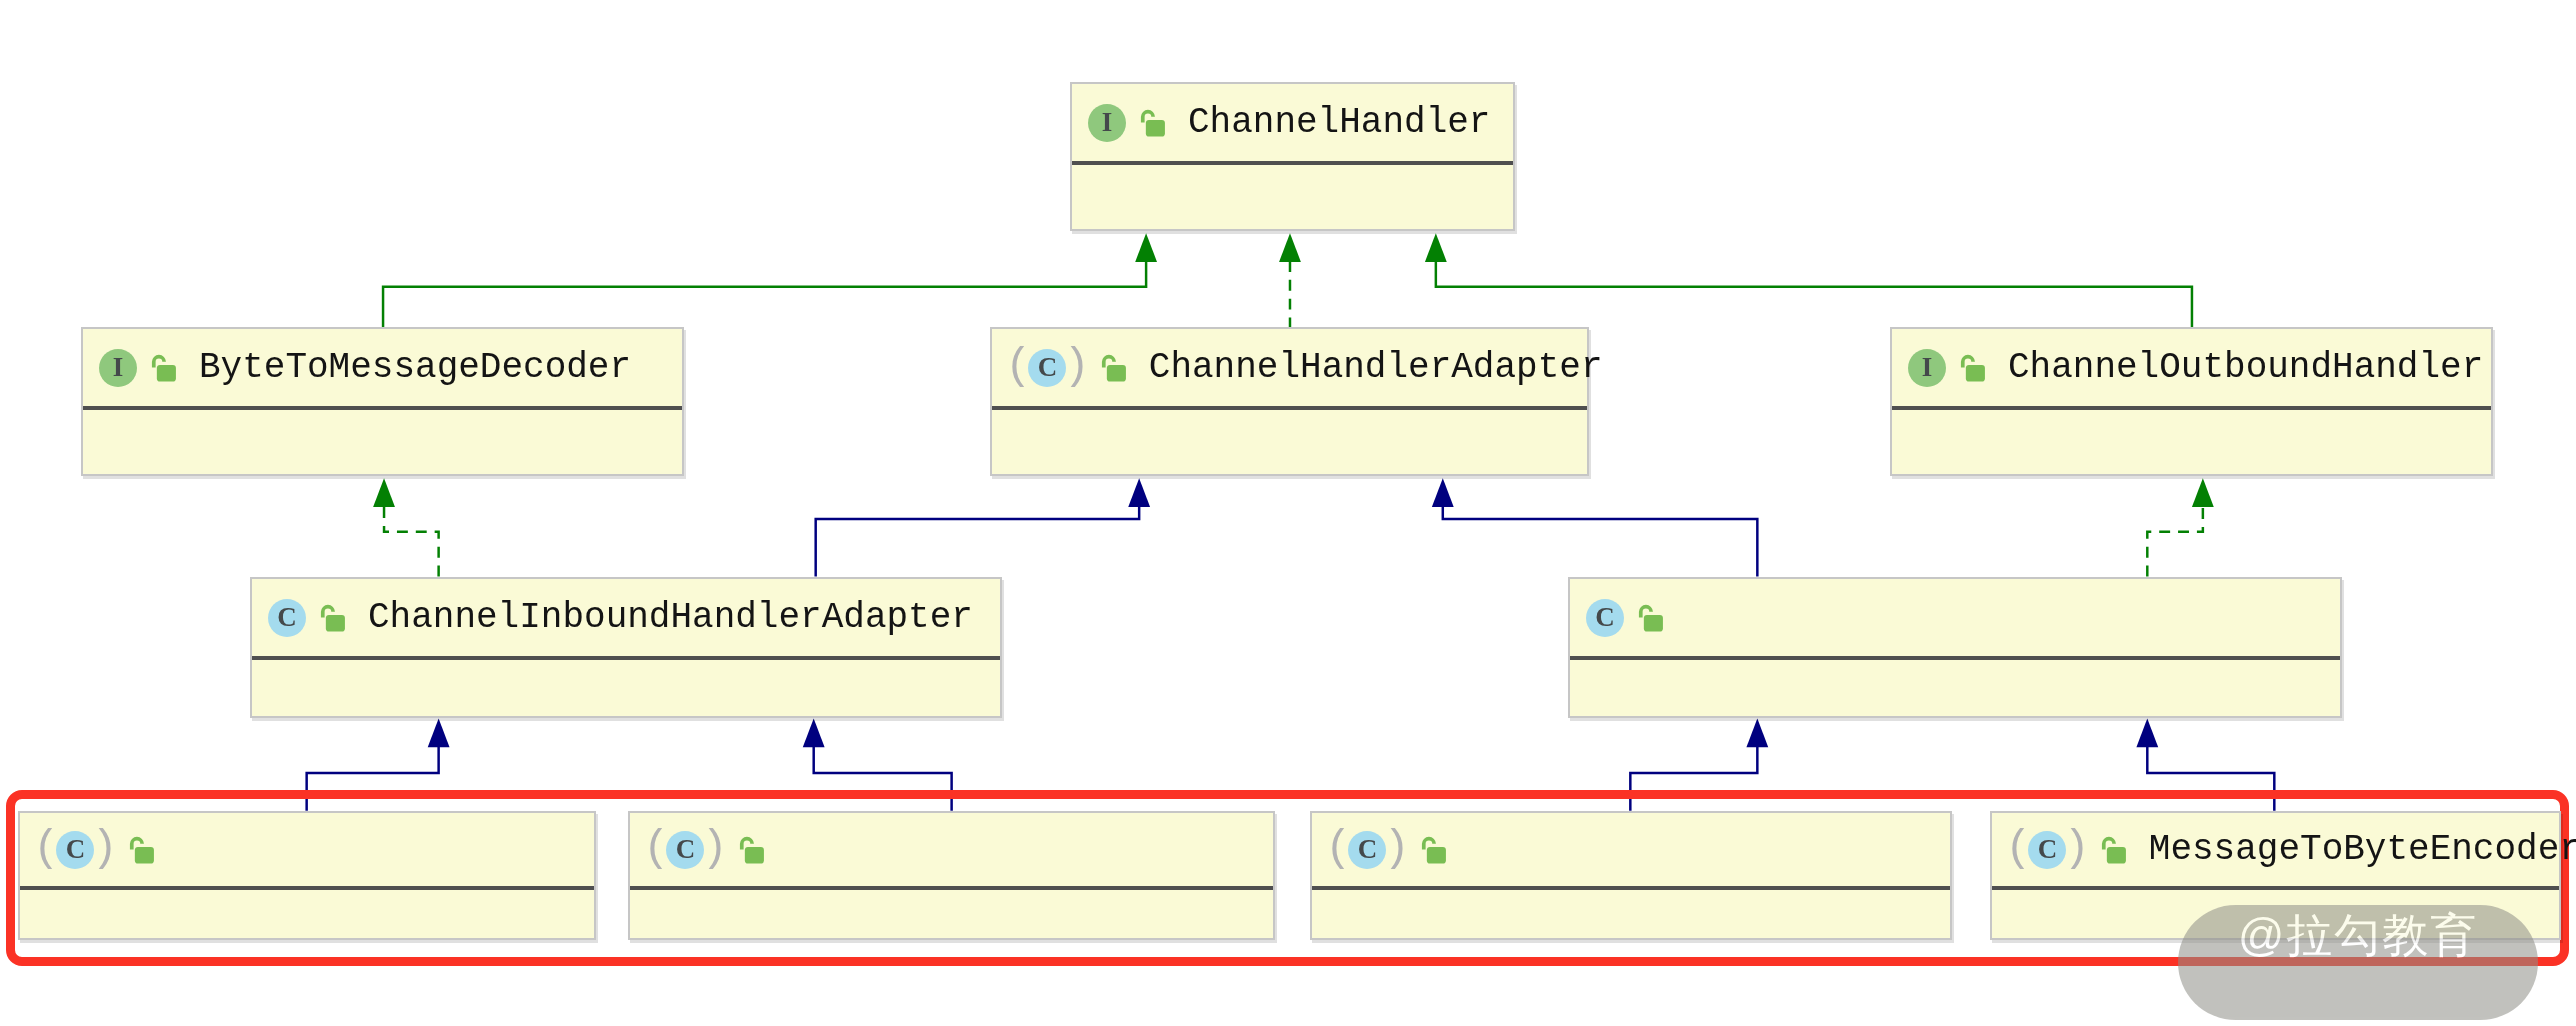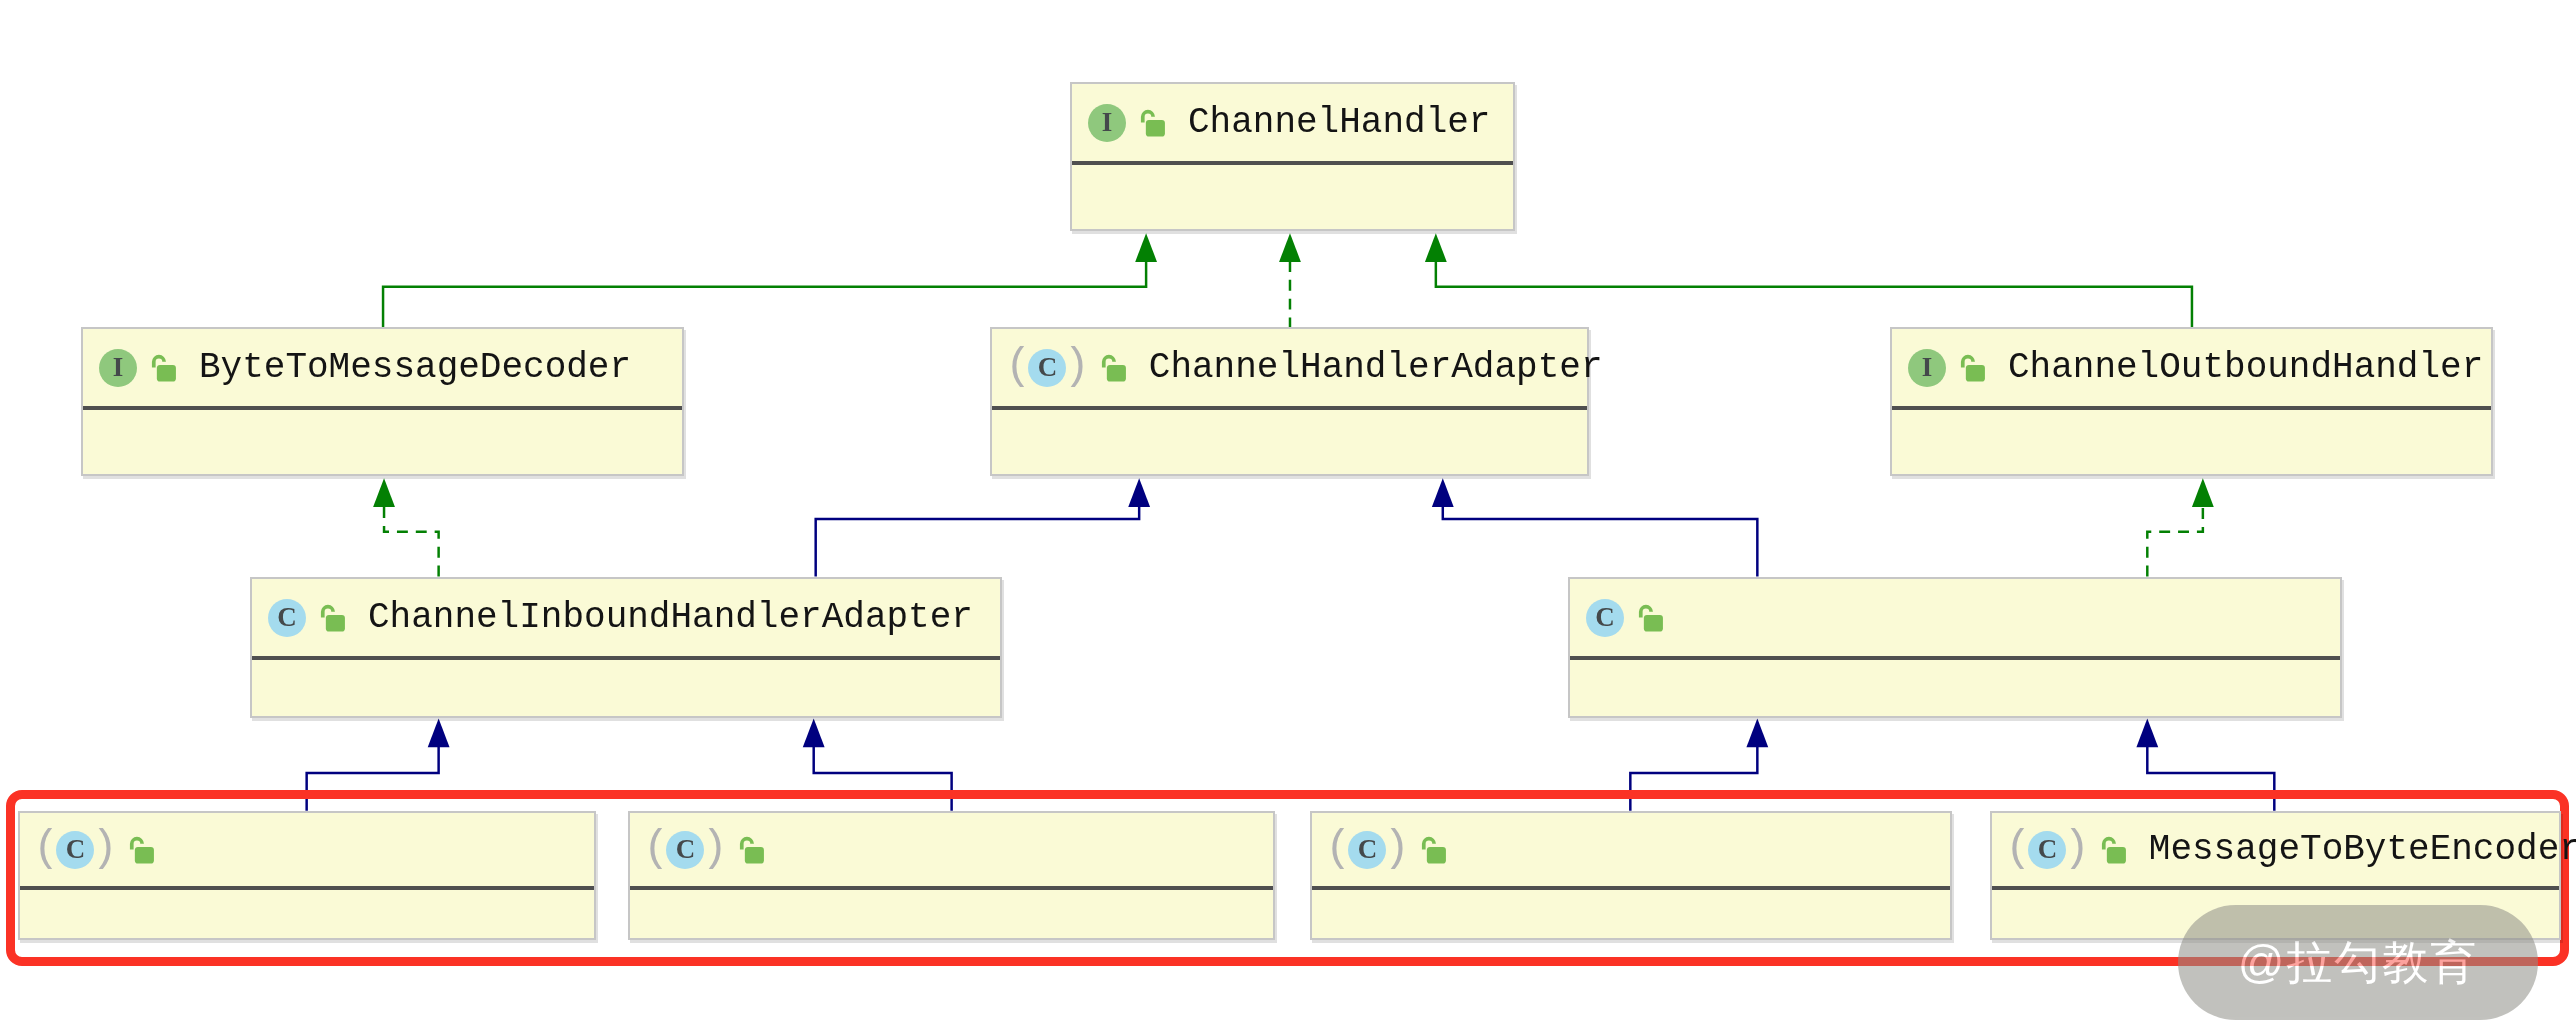--- a/index.html
+++ b/index.html
@@ -83,21 +83,21 @@
     border-radius:16px;
     z-index:3;
     background:transparent;
   }
   
   .watermark{
     position:absolute;left:2178px;top:905px;width:360px;height:115px;
     background:var(--watermark-bg,#8F8F88);
     opacity:0.55;
     border-radius:58px;
-    display:flex;align-items:center;justify-content:center;
+    display:flex;align-items:flex-start;justify-content:center;
     z-index:6;
   }
   .watermark span{
     font-family:"Liberation Sans","DejaVu Sans",sans-serif;
     font-size:46px;color:var(--watermark-text,#FFFFFF);
     letter-spacing:2px;white-space:nowrap;
   }
 </style>
 </head>
 <body>

